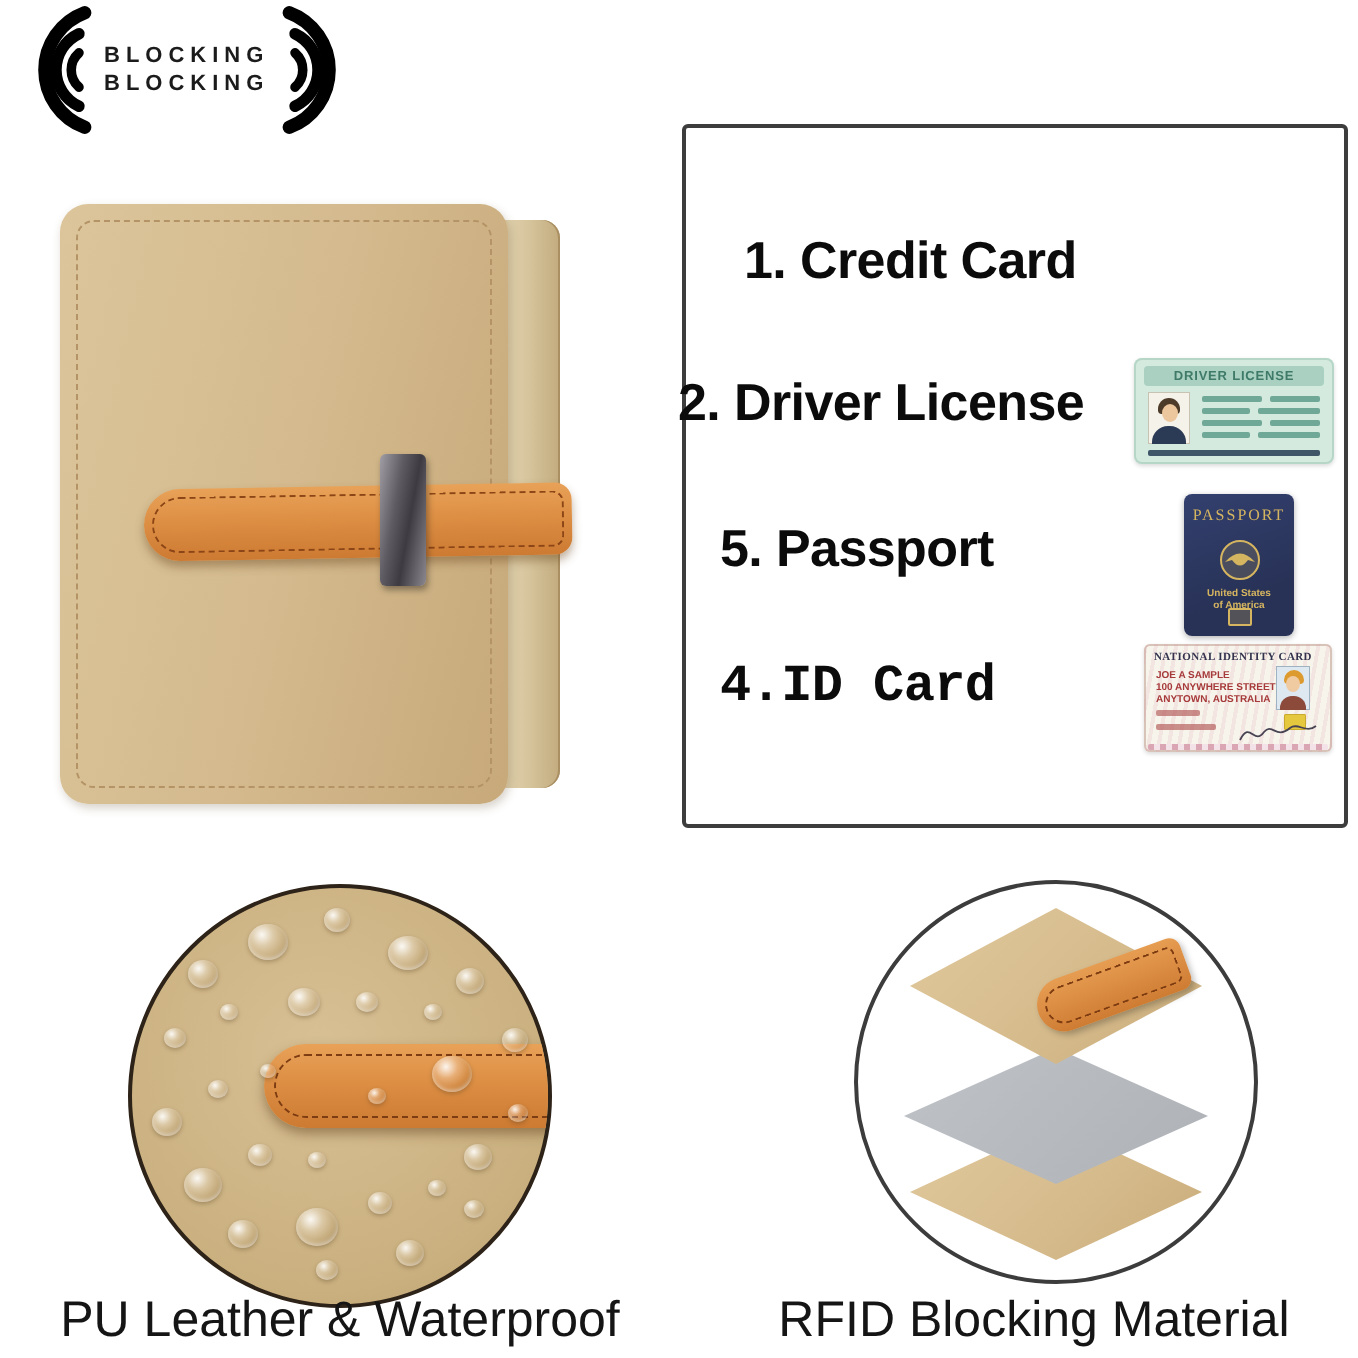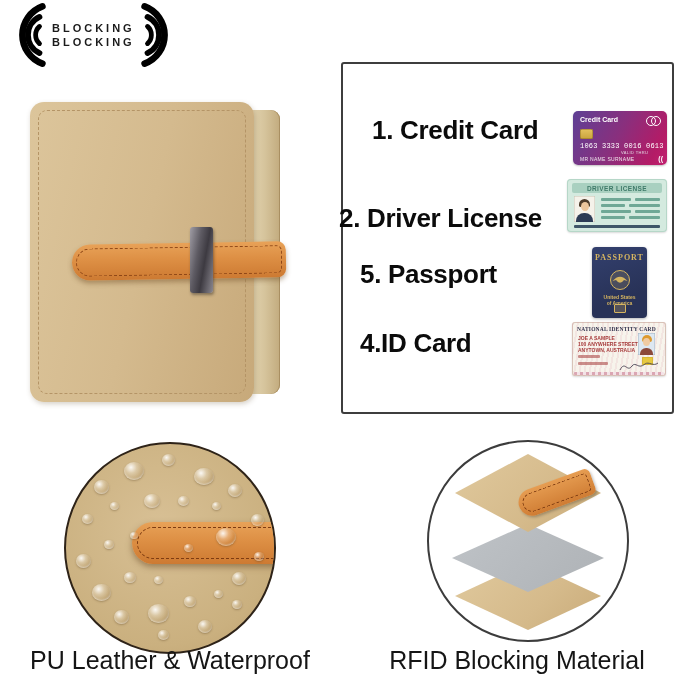--- a/index.html
+++ b/index.html
@@ -67,21 +67,21 @@
   .dl-hair{position:absolute;left:5px;top:3px;width:11px;height:8px;border-radius:6px 6px 2px 2px;background:#4d3b2a;}
   .dl-face{position:absolute;left:6.5px;top:6px;width:8px;height:9px;border-radius:50%;background:#ecc69c;}
   .dl-torso{position:absolute;left:2px;bottom:0;width:17px;height:9px;border-radius:8px 8px 0 0;background:#2c3b55;}
   .dl-bar{position:absolute;height:2.5px;background:#6fa896;border-radius:1px;}
   .dl-bottom{position:absolute;left:7px;top:46px;width:86px;height:2.5px;background:#3e5668;border-radius:1px;}
 
   
   .pp{left:592px;top:247px;width:55px;height:71px;background:linear-gradient(160deg,#33406e,#283257 70%);
     border-radius:4px;box-shadow:0 1px 3px rgba(0,0,0,.3);}
   .pp-title{position:absolute;left:0;right:0;top:6px;text-align:center;
-    font-family:"Liberation Serif",serif;font-weight:bold;font-size:8px;color:#d6b560;letter-spacing:1px;}
+    font-family:"Liberation Serif",serif;font-weight:normal;font-size:8px;color:#d6b560;letter-spacing:1px;}
   .pp-seal{position:absolute;left:50%;top:21px;transform:translateX(-50%);width:24px;height:24px;}
   .pp-country{position:absolute;left:0;right:0;top:47px;text-align:center;font-size:5px;font-weight:bold;
     color:#d6b560;line-height:6px;}
   .pp-chip{position:absolute;left:50%;bottom:5px;transform:translateX(-50%);width:10px;height:7px;
     border:1px solid #d6b560;border-radius:1px;background:rgba(214,181,96,.25);}
 
   
   .idc{left:572px;top:322px;width:94px;height:54px;border-radius:3px;background:#f7f4ec;
     box-shadow:inset 0 0 0 1px #d8c3b8,0 1px 2px rgba(0,0,0,.15);}
   .idc-guilloche{position:absolute;inset:0;border-radius:3px;
@@ -157,36 +157,24 @@
   <div class="abs wallet">
     <div class="abs wallet-pages"></div>
     <div class="abs wallet-front"></div>
     <div class="abs wallet-strap"></div>
     <div class="abs wallet-buckle"></div>
   </div>
 
   <div class="abs info-box"></div>
 
   <div class="abs item-label" style="left:372px;top:114px;">1. Credit Card</div>
-  <div class="abs item-label" style="left:339px;top:185px;margin-top:17px;">2. Driver License</div>
+  <div class="abs item-label" style="left:339px;top:185px;">2. Driver License</div>
   <div class="abs item-label" style="left:360px;top:258px;">5. Passport</div>
-  <div class="abs item-label" style="left:360px;top:327px;">4.ID Card</div>
-
-  <div class="abs mini-card cc">
-    <div class="cc-title">Credit Card</div>
-    <div class="cc-logo">
-        <i></i>
-        <i></i>
-      </div>
-    <div class="cc-chip"></div>
-    <div class="cc-number">1063 3333 0016 0613</div>
-    <div class="cc-valid">VALID THRU</div>
-    <div class="cc-holder">MR NAME SURNAME</div>
-    <div class="cc-contactless">((</div>
-  </div>
+  <div class="abs item-label" style="left:360px;top:327px;font-family:Liberation Mono, monospace;">4.ID Card</div>
+
 
   <div class="abs mini-card dl">
     <div class="dl-header">DRIVER LICENSE</div>
     <div class="dl-photo">
       <div class="dl-hair"></div>
       <div class="dl-face"></div>
       <div class="dl-torso"></div>
     </div>
     <div class="dl-bar" style="left:34px;top:19px;width:30px;"></div>
     <div class="dl-bar" style="left:68px;top:19px;width:25px;"></div>

